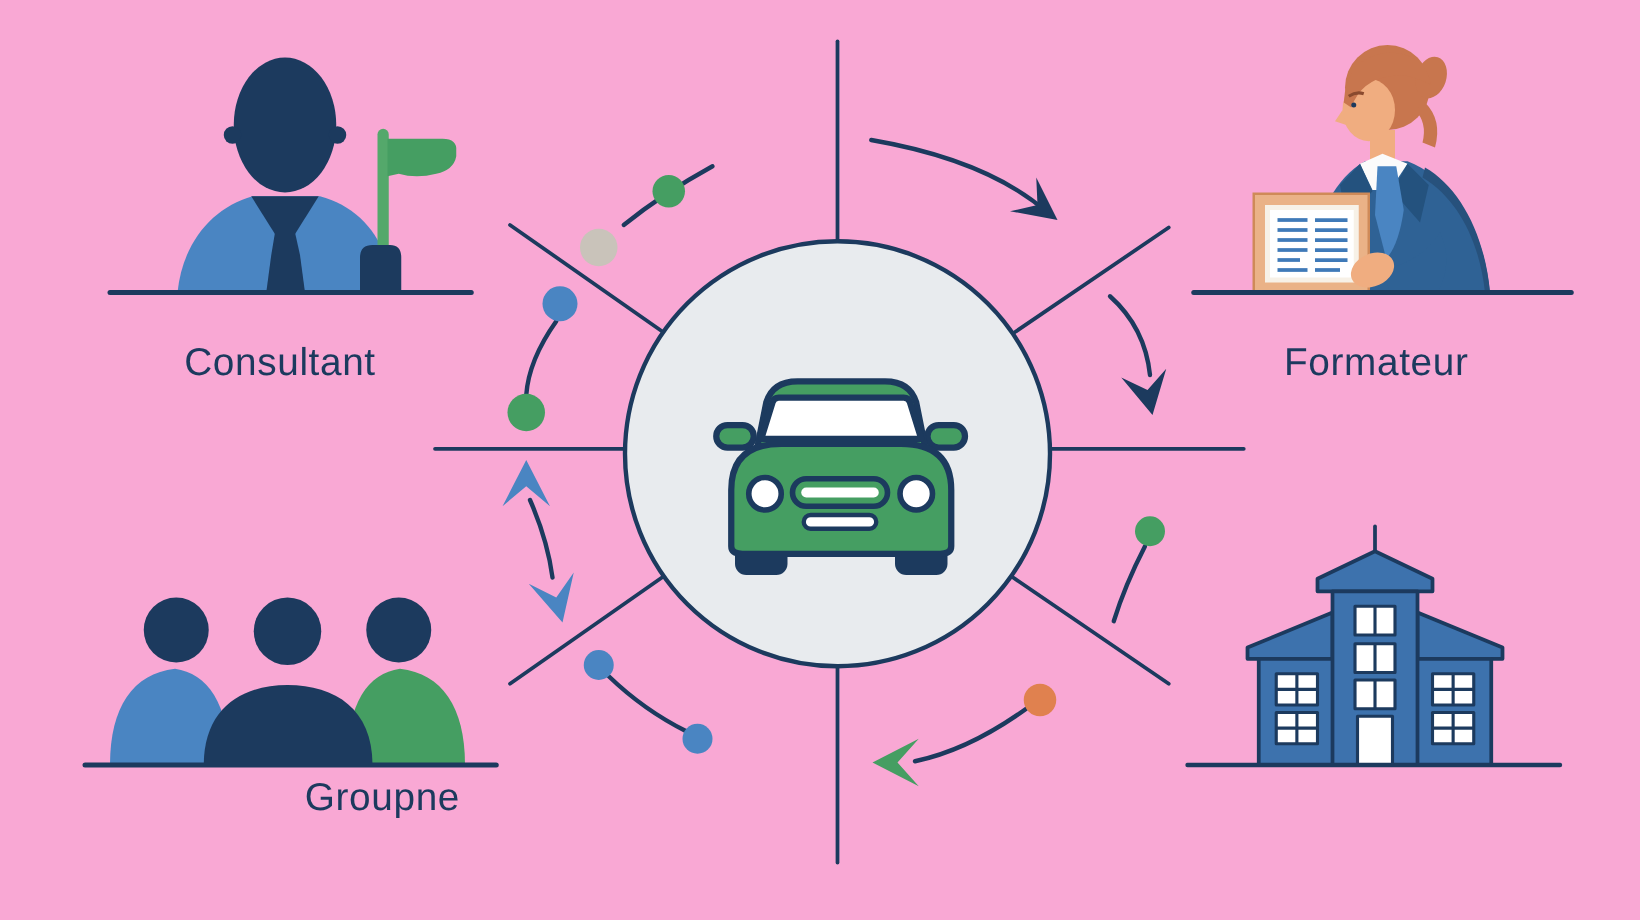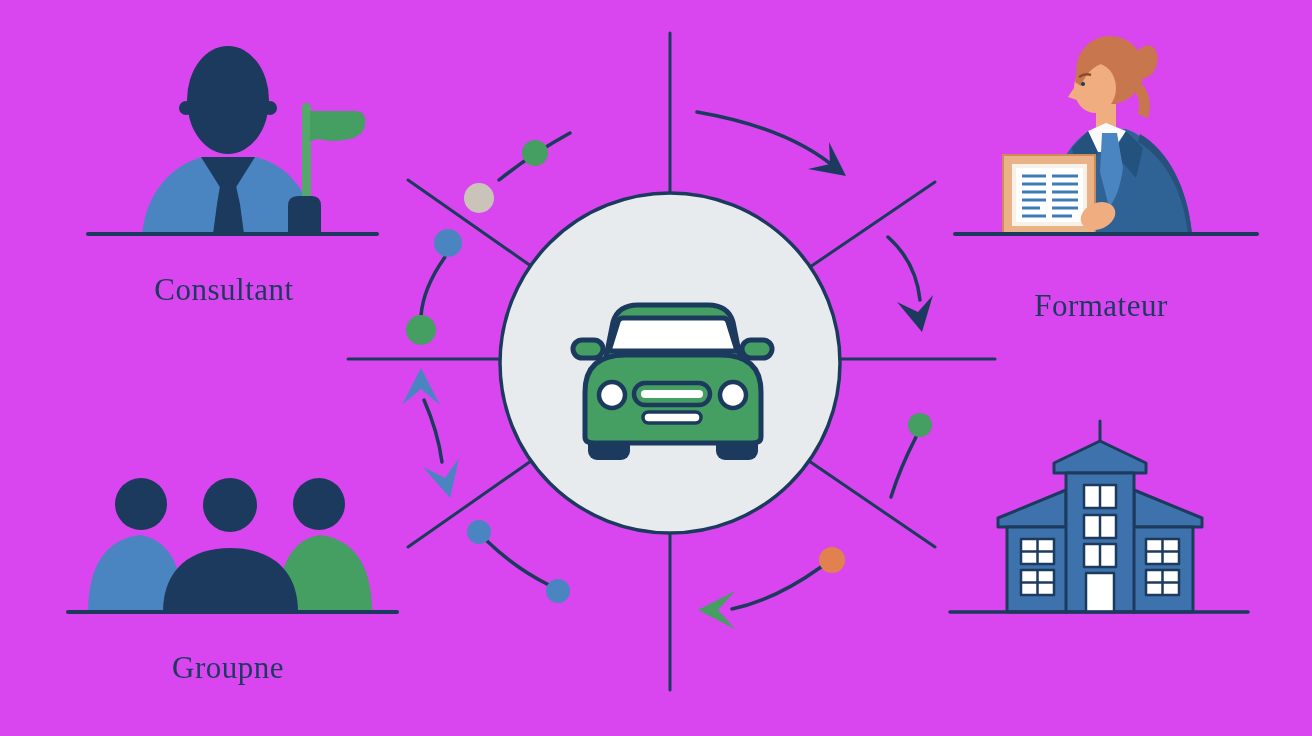--- a/index.html
+++ b/index.html
@@ -1,36 +1,35 @@
 <!DOCTYPE html>
 <html><head>
 <meta charset="utf-8">
 <style>
   html,body{margin:0;padding:0;}
   body{font-family:"Liberation Sans","DejaVu Sans",sans-serif;}
   .stage{
     position:relative;
     width:1312px;height:736px;
-    background:#d946ef;
+    background:#f9a8d4;
     overflow:hidden;
-    font-family:Liberation Serif, serif;
   }
   .stage svg{position:absolute;left:0;top:0;}
   .quad-label{
     position:absolute;
     color:#1c3a5e;
     font-size:31px;
     font-weight:500;
     letter-spacing:.5px;
     text-align:center;
     white-space:nowrap;
   }
   .label-consultant{left:84px;top:272px;width:280px;}
-  .label-formateur{left:961px;top:272px;width:280px;margin-top:16px;}
-  .label-groupe{left:88px;top:650px;width:280px;}
+  .label-formateur{left:961px;top:272px;width:280px;}
+  .label-groupe{left:88px;top:620px;width:280px;text-align:right;}
   .label-centre{left:944px;top:652px;width:320px;}
 </style>
 </head>
 <body>
 
 <div class="stage">
 
   <svg width="1312" height="736" viewBox="0 0 1312 736">
 
     <g stroke="#1c3a5e" stroke-width="3" stroke-linecap="round">

